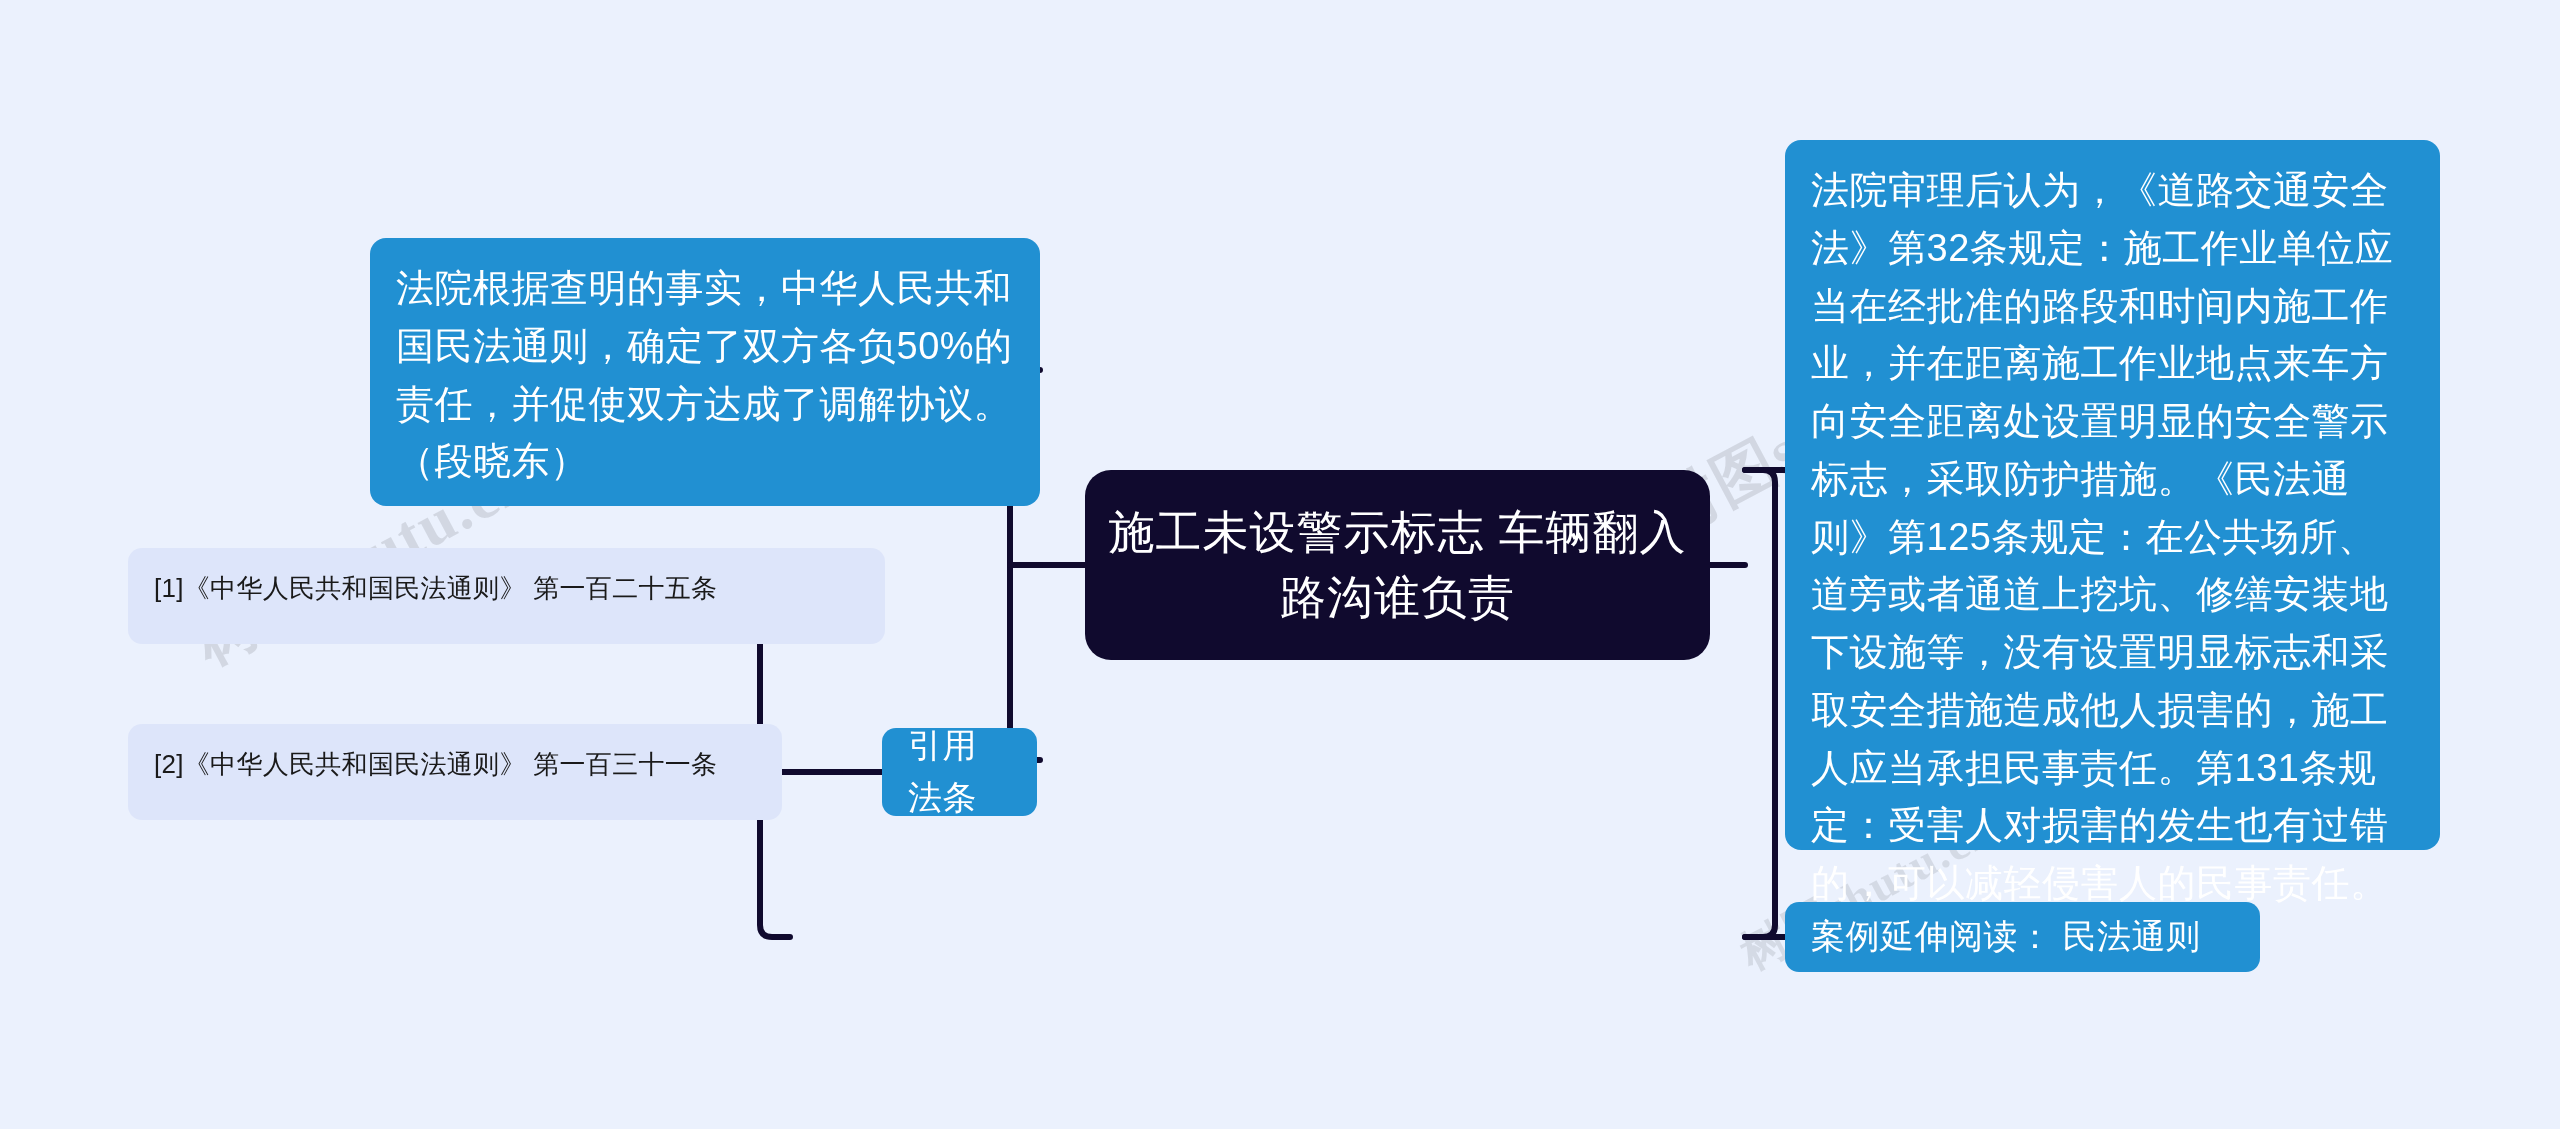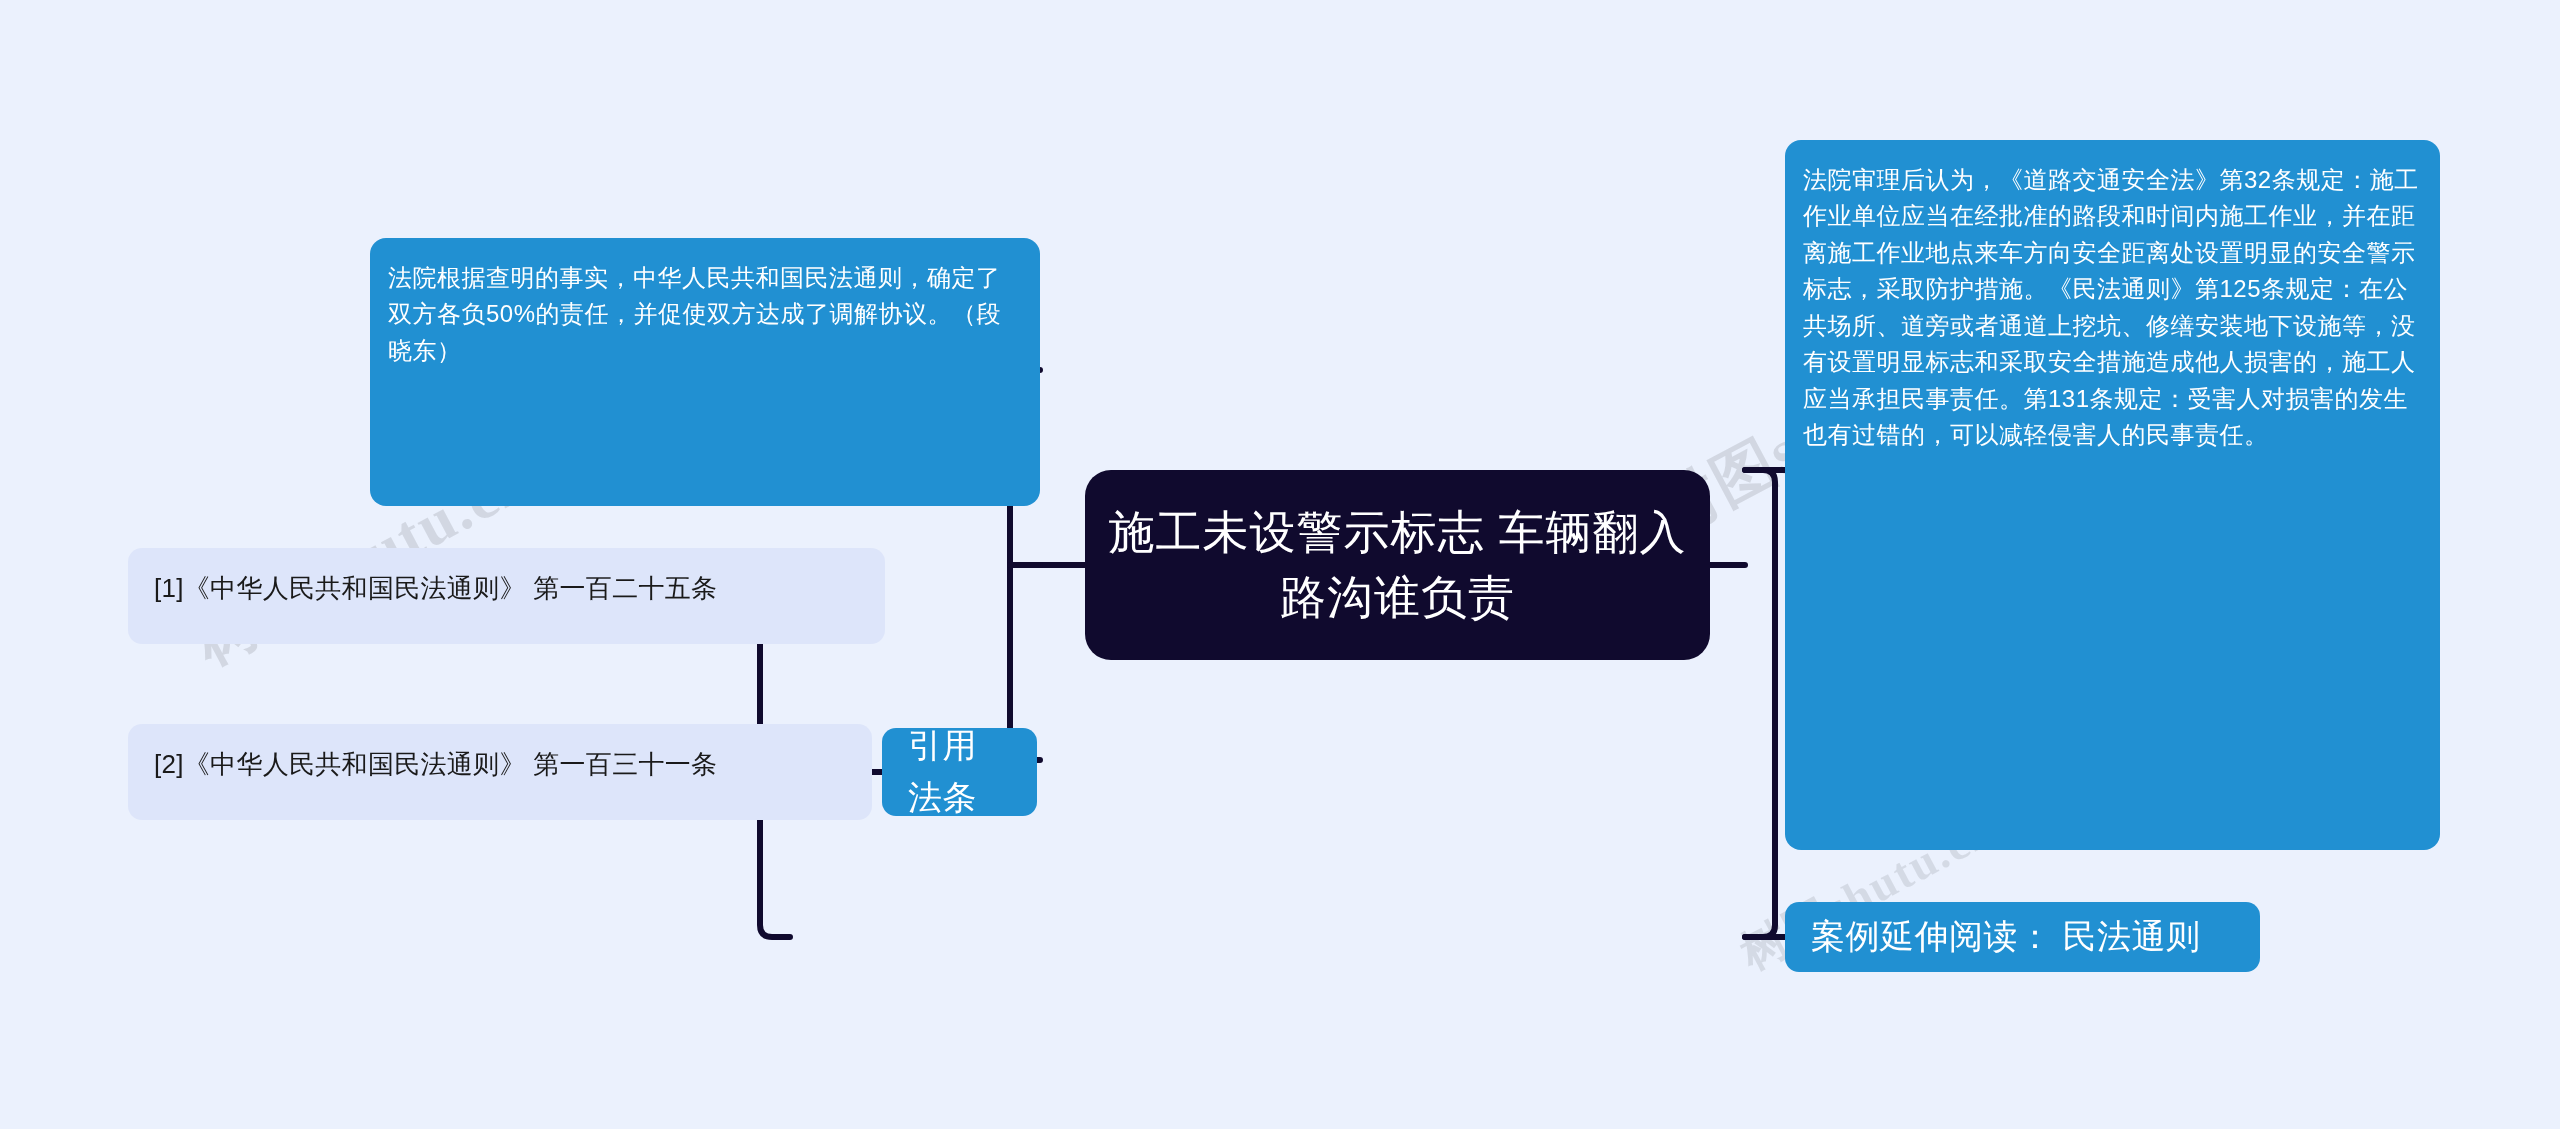--- a/index.html
+++ b/index.html
@@ -48,23 +48,23 @@
     font-size:46px;
     line-height:1.42;
     padding:26px 16px;
     letter-spacing:1px;
   }
 
   .node-blue{
     background:#2190d2;
     color:#ffffff;
     border-radius:16px;
-    font-size:24px;
+    font-size:38px;
     line-height:1.52;
-    padding:22px 18px;
+    padding:22px 26px;
     letter-spacing:.5px;
   }
   .node-blue.small{
     font-size:34px;
     padding:18px 26px;
     display:flex;align-items:center;
     border-radius:14px;
   }
 
   .node-ref{
@@ -115,21 +115,21 @@
   </div>
 
   <div class="node node-blue small" style="left: 882px; top: 728px; width: 155px; height: 88px; justify-content: flex-start; background: rgb(33, 144, 210); color: rgb(255, 255, 255);">
     <span>引用法条</span>
   </div>
 
   <div class="node node-ref" style="left: 128px; top: 548px; width: 757px; height: 96px; background: rgb(221, 229, 250); color: rgb(26, 26, 26);">
     <span>[1]《中华人民共和国民法通则》 第一百二十五条</span>
   </div>
 
-  <div class="node node-ref" style="left: 128px; top: 724px; width: 744px; height: 96px; background: rgb(221, 229, 250); color: rgb(26, 26, 26);">
+  <div class="node node-ref" style="left: 128px; top: 724px; width: 654px; height: 96px; background: rgb(221, 229, 250); color: rgb(26, 26, 26);">
     <span>[2]《中华人民共和国民法通则》 第一百三十一条</span>
   </div>
 
 
   <div class="node node-blue" style="left: 1785px; top: 140px; width: 655px; height: 710px; background: rgb(33, 144, 210); color: rgb(255, 255, 255);">
     <span>法院审理后认为，《道路交通安全法》第32条规定：施工作业单位应当在经批准的路段和时间内施工作业，并在距离施工作业地点来车方向安全距离处设置明显的安全警示标志，采取防护措施。《民法通则》第125条规定：在公共场所、道旁或者通道上挖坑、修缮安装地下设施等，没有设置明显标志和采取安全措施造成他人损害的，施工人应当承担民事责任。第131条规定：受害人对损害的发生也有过错的，可以减轻侵害人的民事责任。</span>
   </div>
 
   <div class="node node-blue small" style="left: 1785px; top: 902px; width: 475px; height: 70px; background: rgb(33, 144, 210); color: rgb(255, 255, 255);">
     <span>案例延伸阅读： 民法通则</span>

